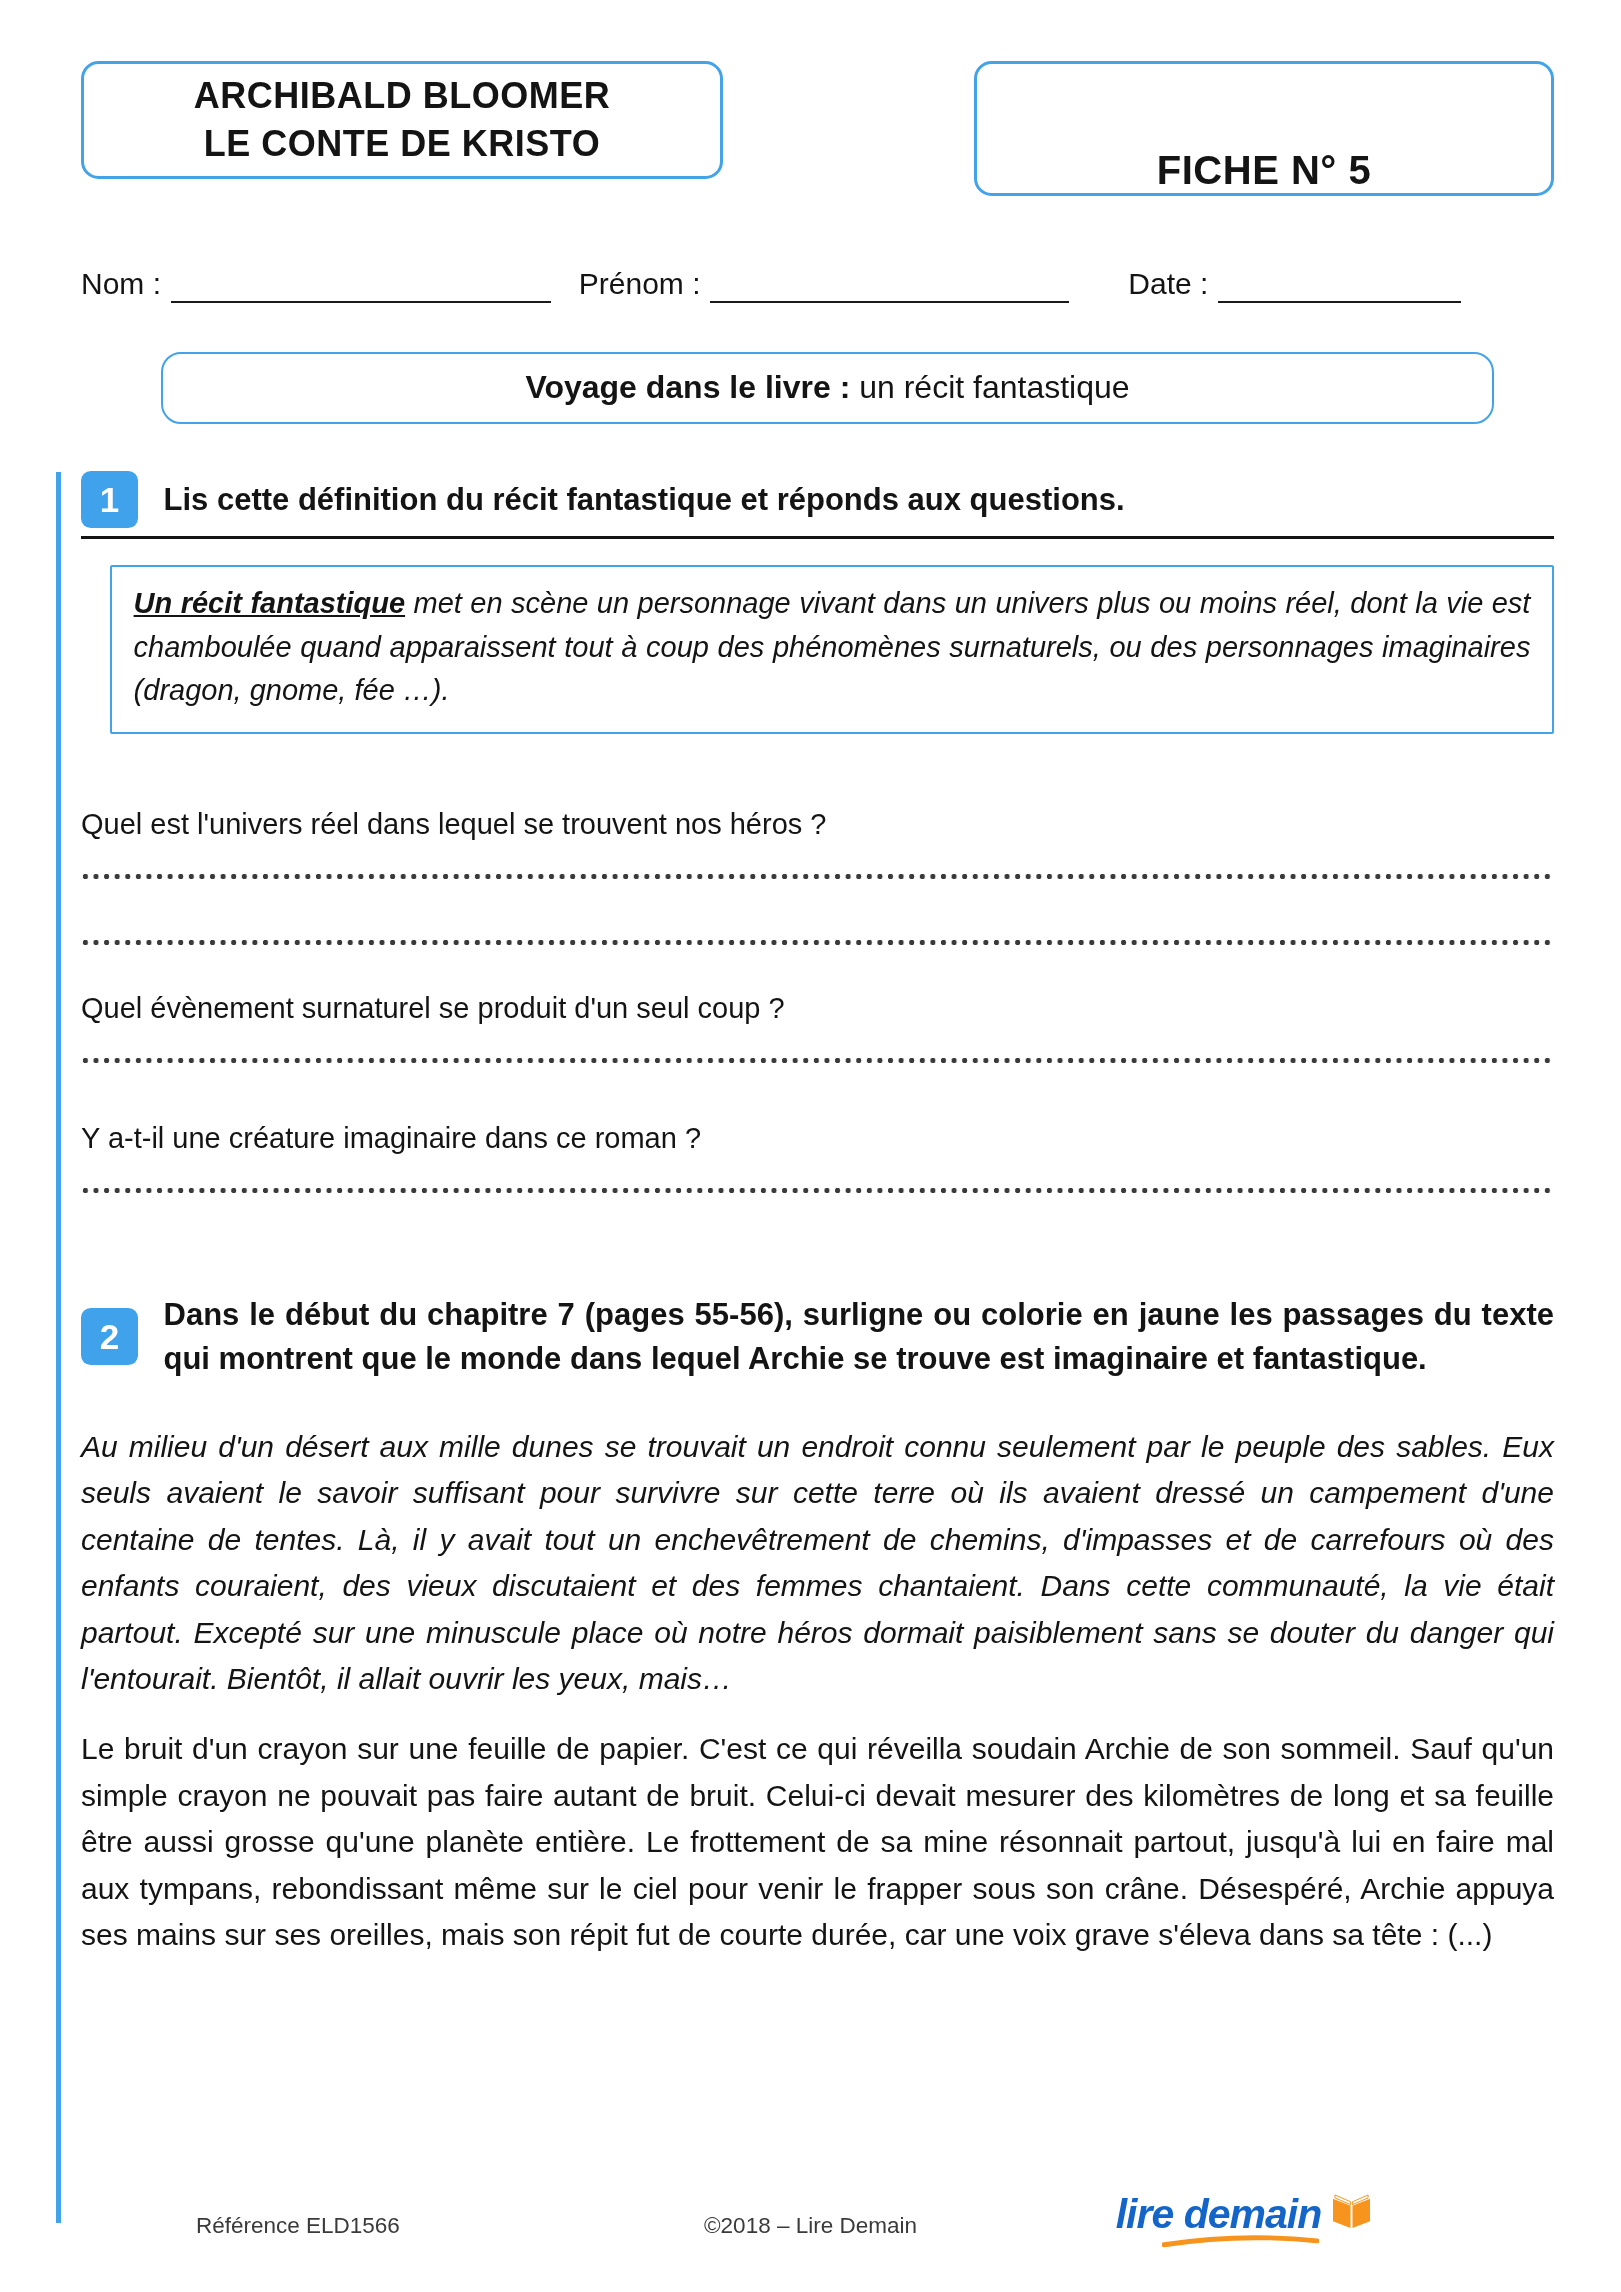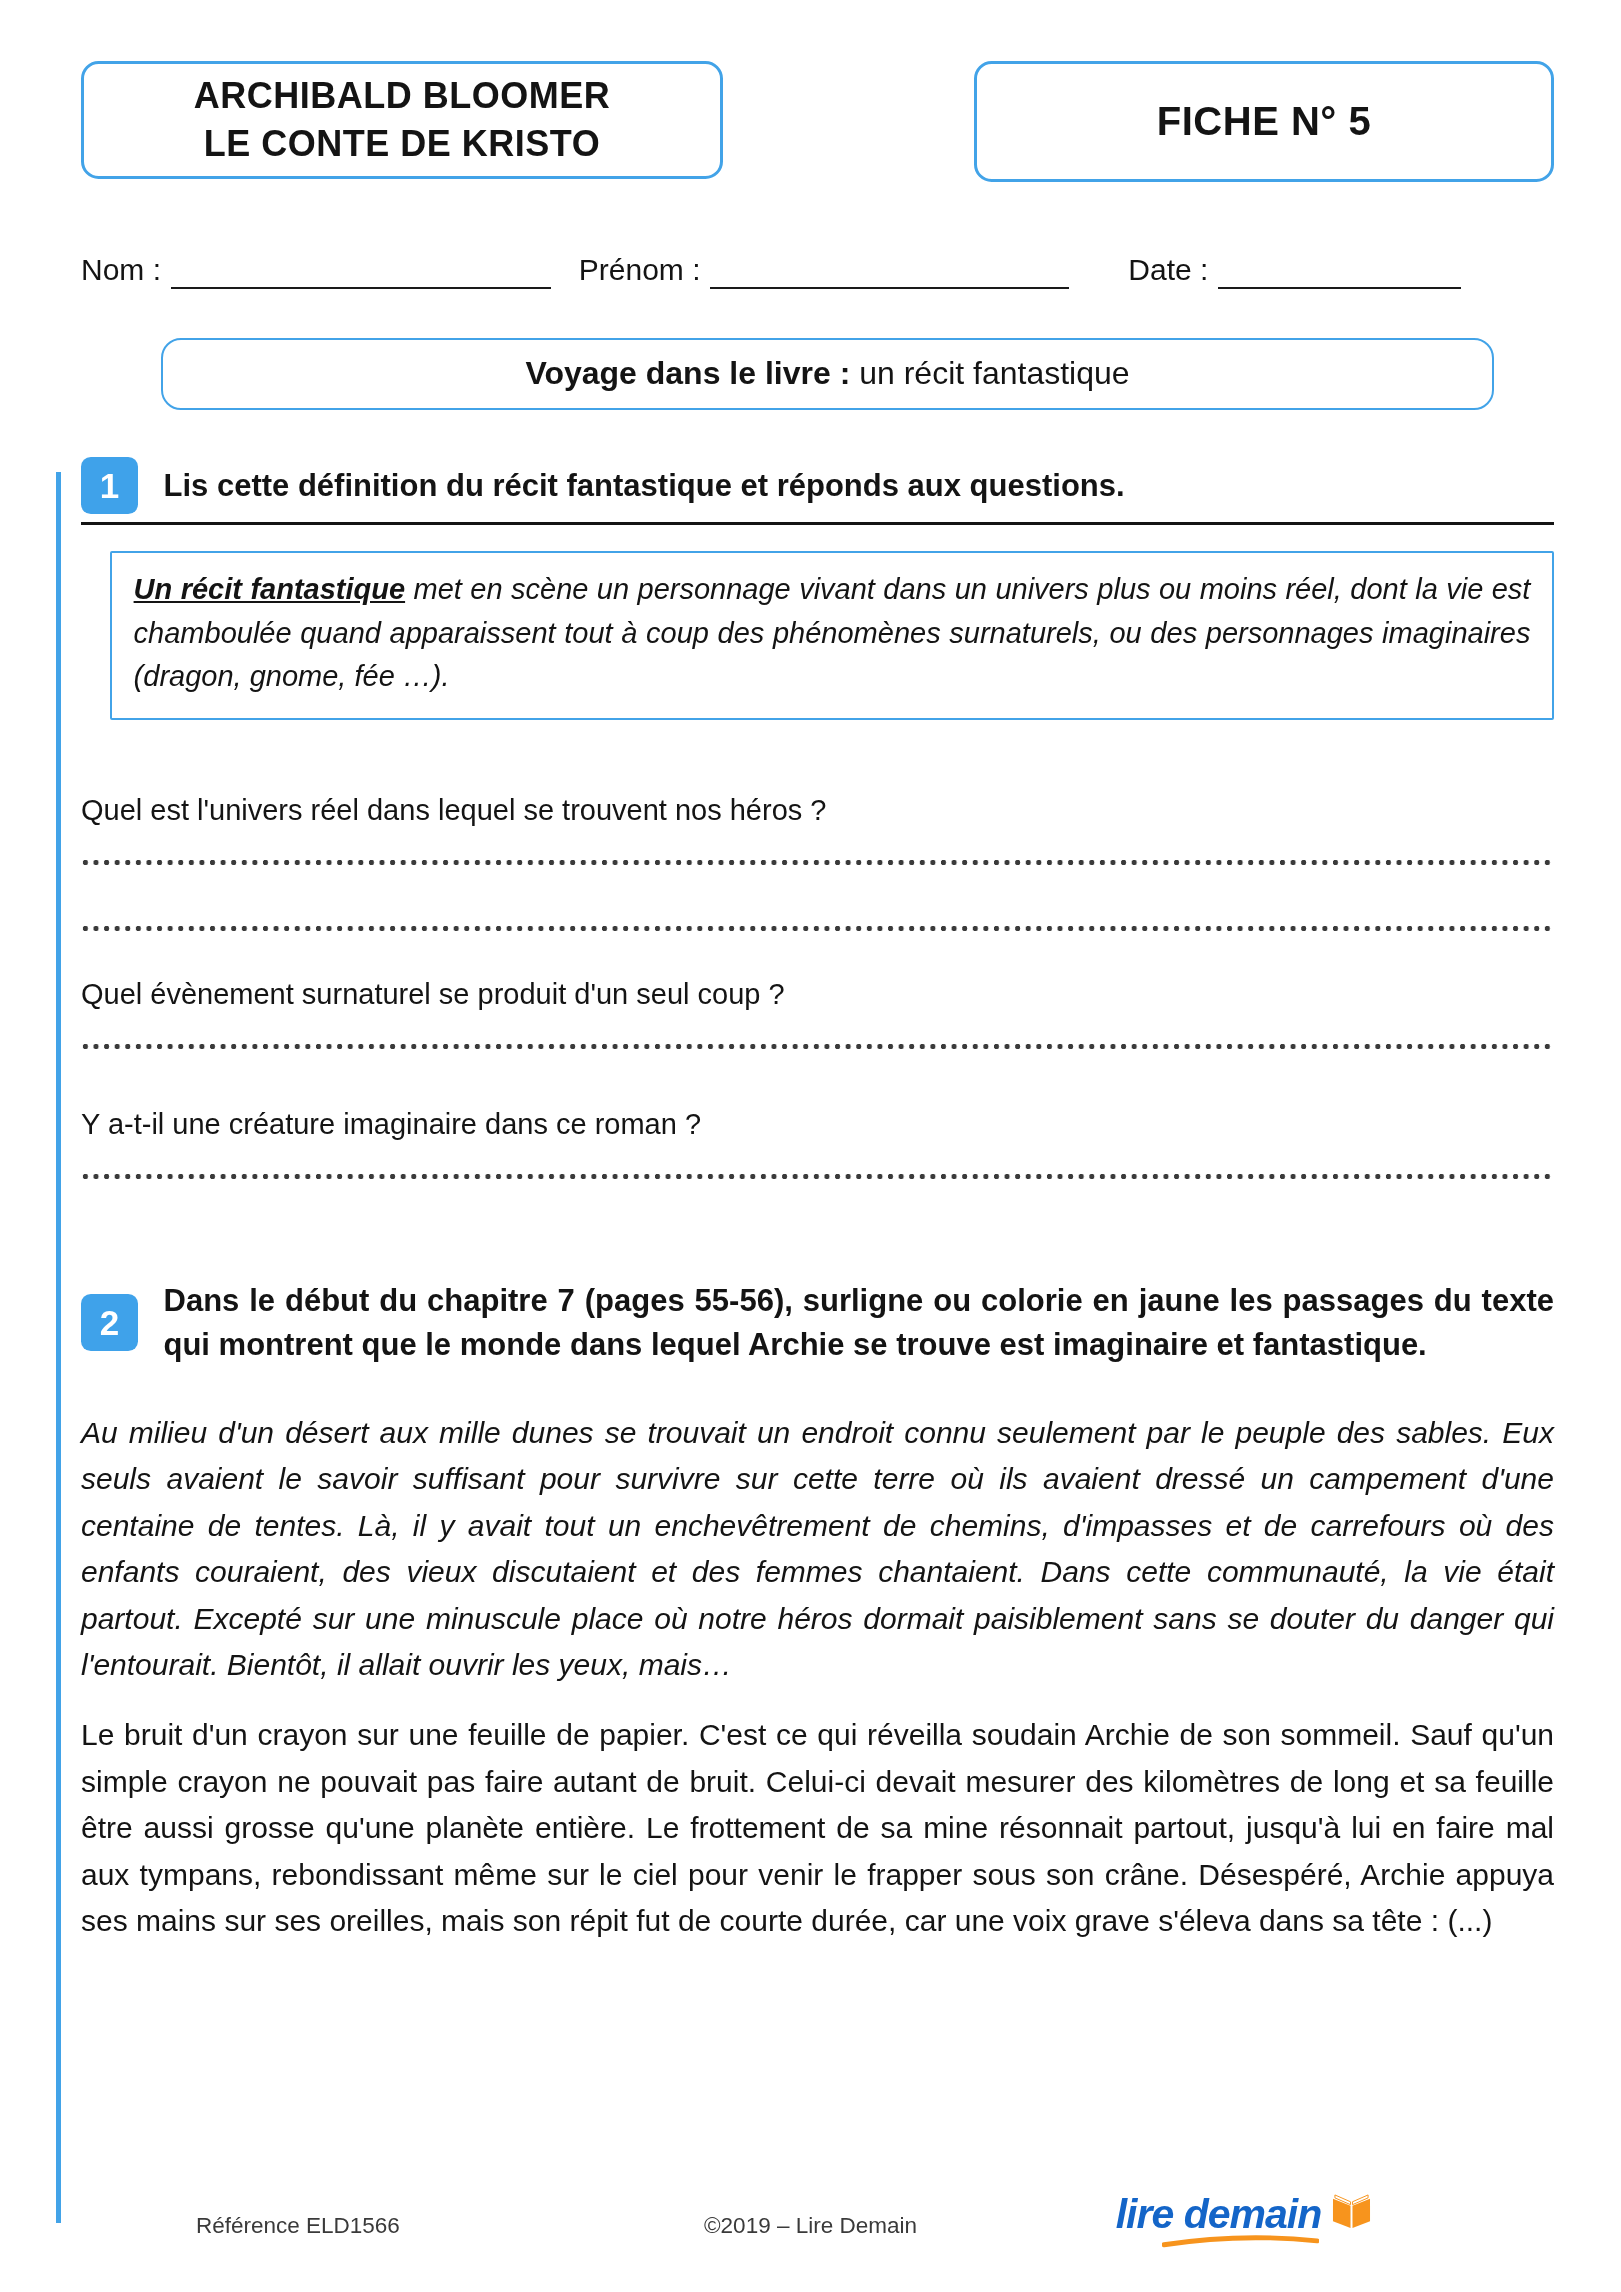--- a/index.html
+++ b/index.html
@@ -29,21 +29,21 @@
   .hbox{
     border:3.9px solid #42a3e8;
     border-radius:17.6px;
     display:flex;flex-direction:column;justify-content:center;
     text-align:center;
     box-sizing:border-box;
     background:#fff;
   }
   .book-box{width:642px;height:118px;}
   .book-box .bt{font-size:36px;font-weight:700;letter-spacing:0.5px;line-height:1.32;}
-  .fiche-box{width:580px;height:121px;}
+  .fiche-box{width:580px;height:135px;justify-content:flex-end;}
   .fiche-box .ft{font-size:40px;font-weight:700;letter-spacing:0.5px;}
   
   .identity-row{
     margin-top:71px;
     display:flex;align-items:flex-end;
     font-size:30px;
     white-space:nowrap;
   }
   .id-label{padding-bottom:2px;}
   .write-line{
@@ -214,21 +214,21 @@
       <div class="sec-heading">Dans le début du chapitre 7 (pages 55-56), surligne ou colorie en jaune les passages du texte qui montrent que le monde dans lequel Archie se trouve est imaginaire et fantastique.</div>
     </div>
 
     <div class="passage p1">Au milieu d'un désert aux mille dunes se trouvait un endroit connu seulement par le peuple des sables. Eux seuls avaient le savoir suffisant pour survivre sur cette terre où ils avaient dressé un campement d'une centaine de tentes. Là, il y avait tout un enchevêtrement de chemins, d'impasses et de carrefours où des enfants couraient, des vieux discutaient et des femmes chantaient. Dans cette communauté, la vie était partout. Excepté sur une minuscule place où notre héros dormait paisiblement sans se douter du danger qui l'entourait. Bientôt, il allait ouvrir les yeux, mais…</div>
     <div class="passage p2">Le bruit d'un crayon sur une feuille de papier. C'est ce qui réveilla soudain Archie de son sommeil. Sauf qu'un simple crayon ne pouvait pas faire autant de bruit. Celui-ci devait mesurer des kilomètres de long et sa feuille être aussi grosse qu'une planète entière. Le frottement de sa mine résonnait partout, jusqu'à lui en faire mal aux tympans, rebondissant même sur le ciel pour venir le frapper sous son crâne. Désespéré, Archie appuya ses mains sur ses oreilles, mais son répit fut de courte durée, car une voix grave s'éleva dans sa tête : (...)</div>
 
   </div>
 
   <div class="footer">
     <div class="foot-ref">Référence ELD1566</div>
-    <div class="foot-copy">©2019 – Lire Demain</div>
+    <div class="foot-copy">©2018 – Lire Demain</div>
     <div class="logo">
       <span class="logo-text">
         <span>lire demain</span>
         <svg class="logo-swoosh" viewBox="0 0 160 16" xmlns="http://www.w3.org/2000/svg">
           <path d="M2,13 Q80,1 158,9" stroke="#f7941d" stroke-width="5" fill="none" stroke-linecap="round"></path>
         </svg>
       </span>
       <svg class="logo-book" width="45" height="39" viewBox="0 0 46 40" xmlns="http://www.w3.org/2000/svg">
         <path d="M4 6 L22 13 L22 36 L4 29 Z" fill="#f7941d"></path>
         <path d="M42 6 L24 13 L24 36 L42 29 Z" fill="#f7941d"></path>

